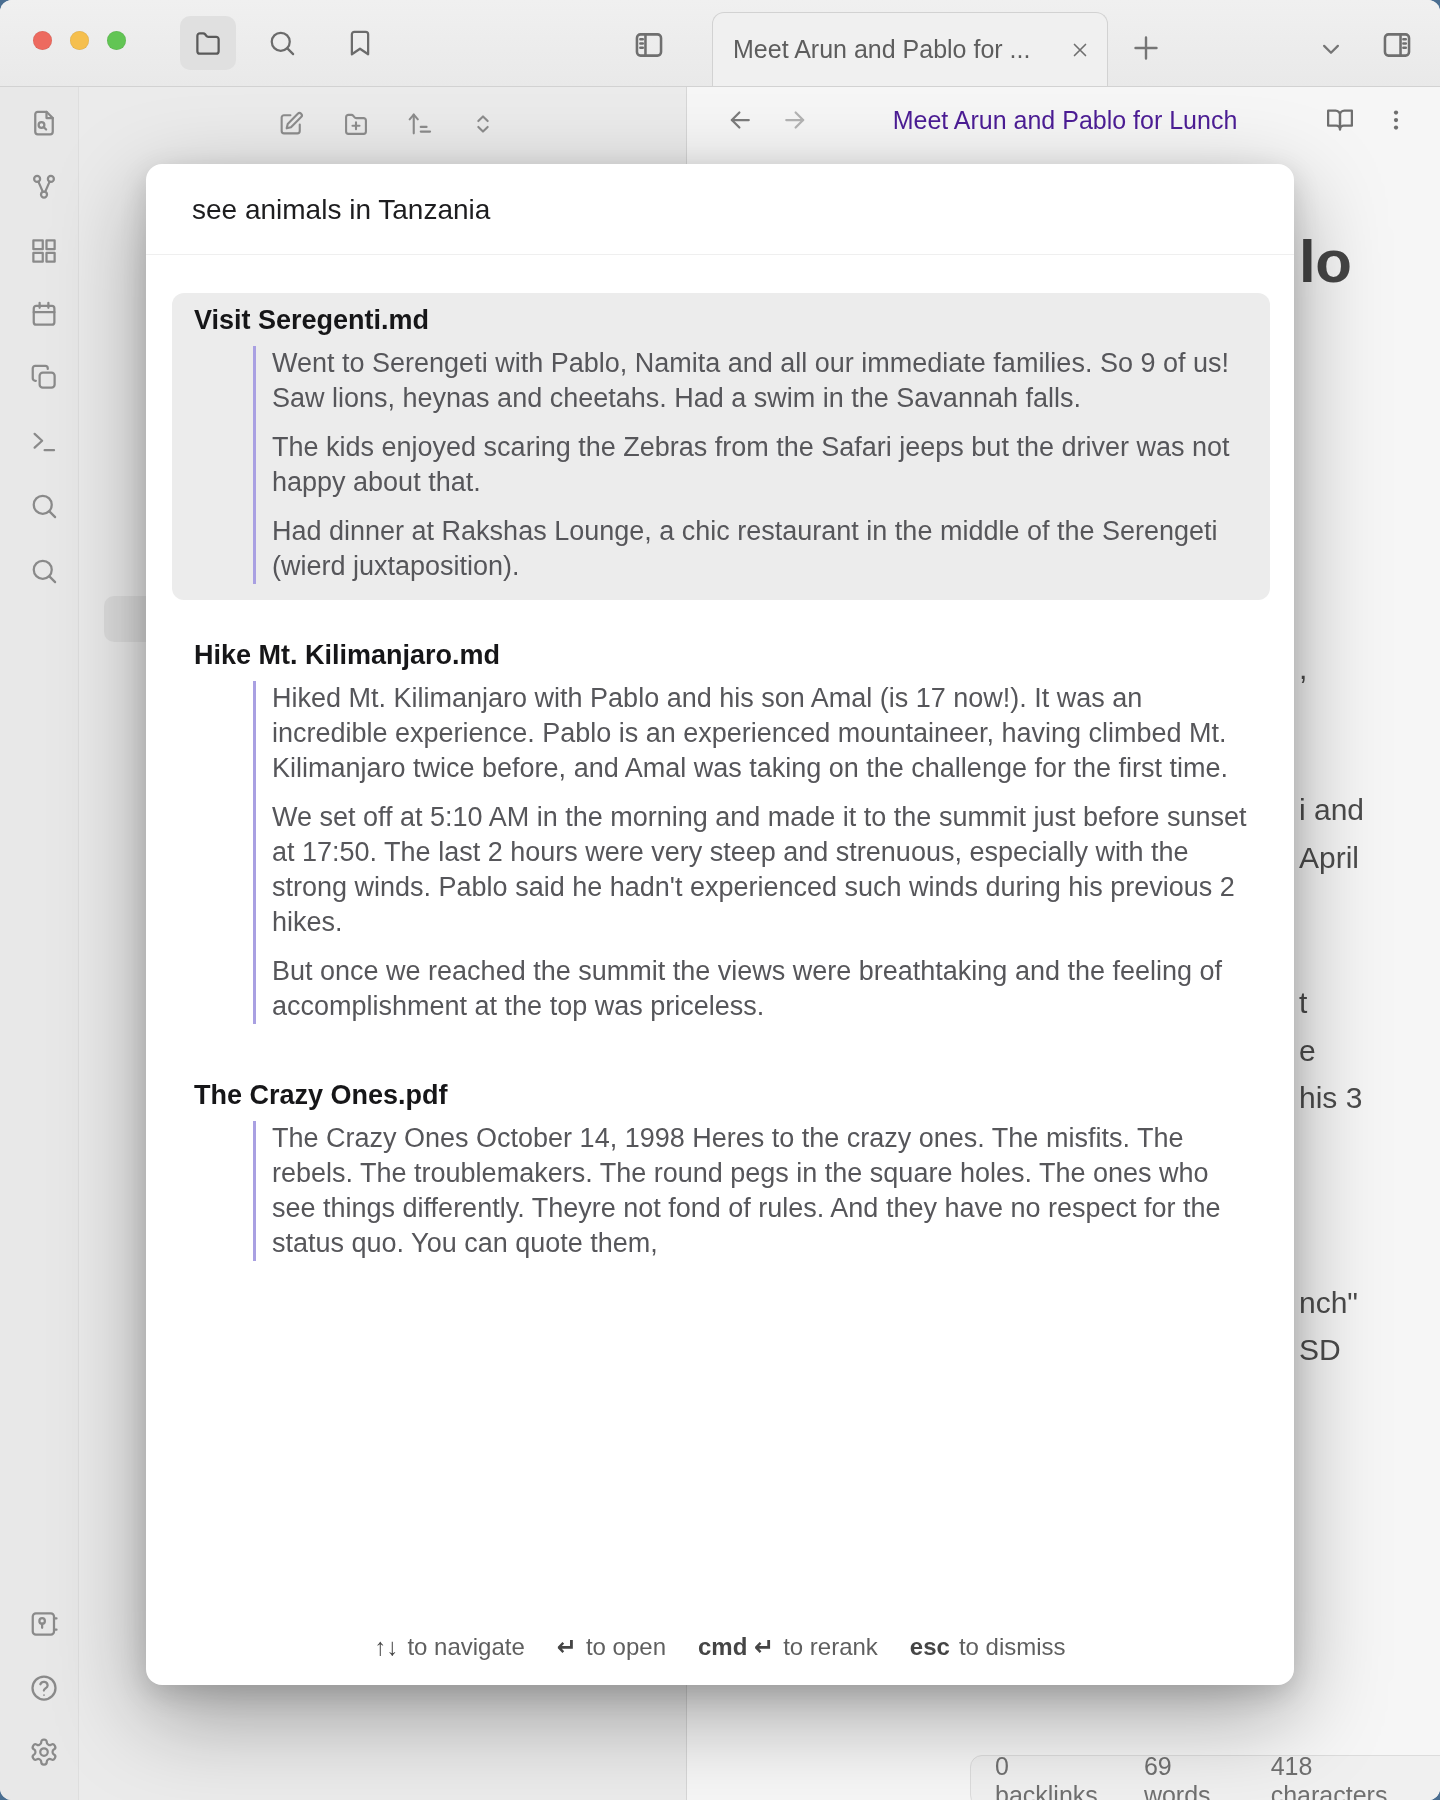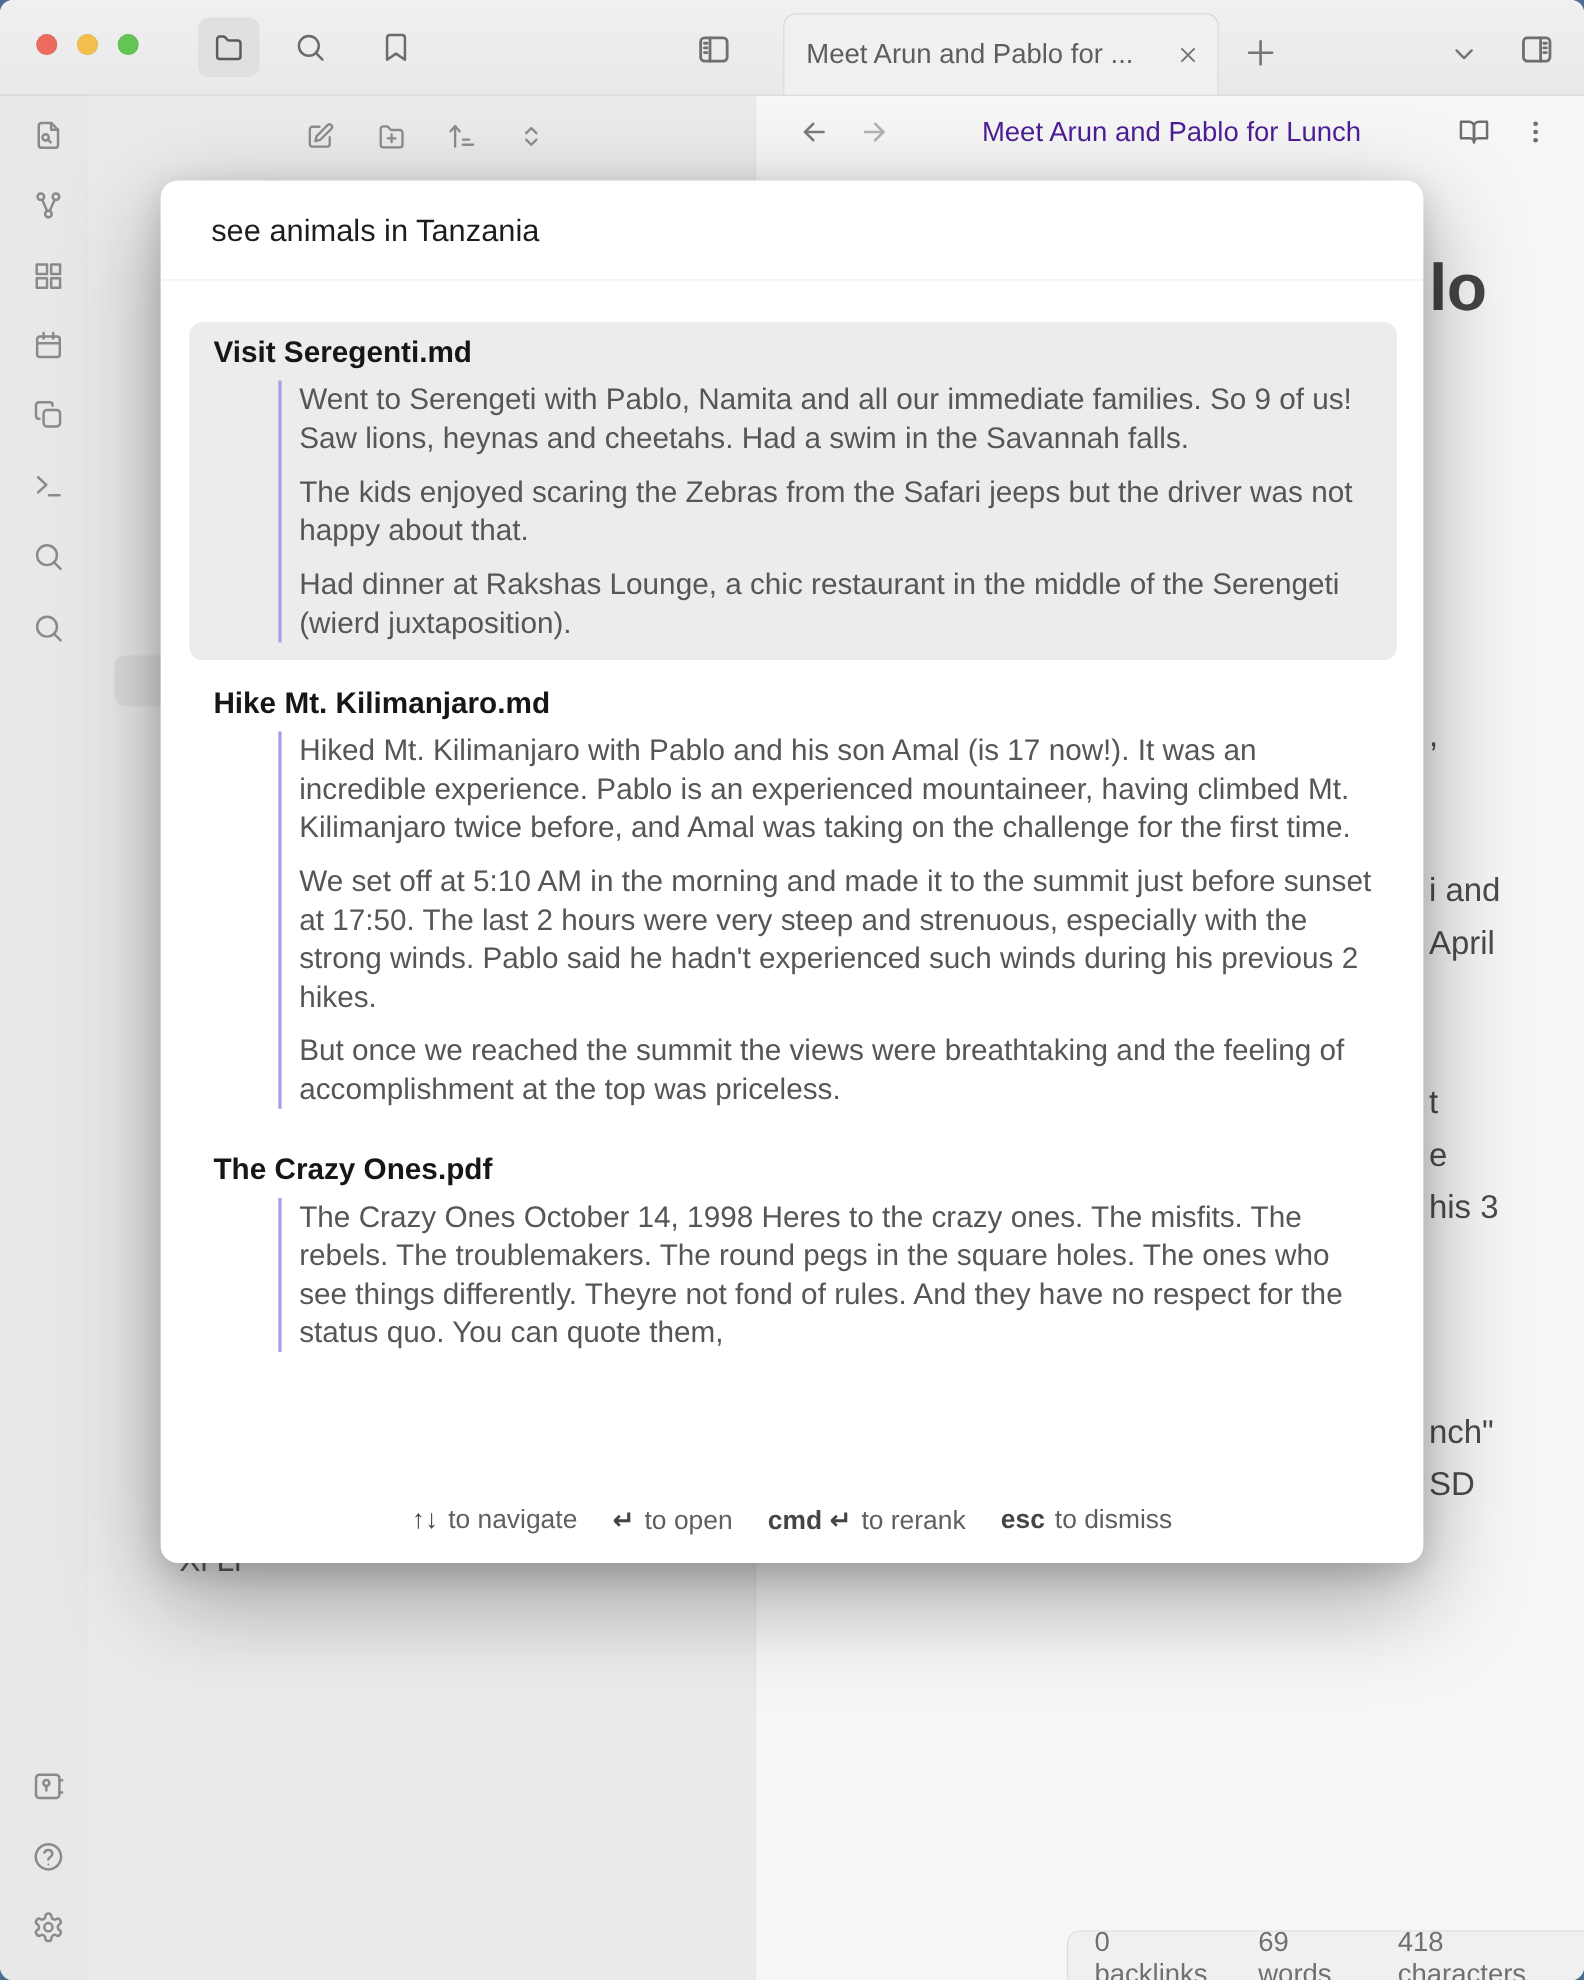--- a/index.html
+++ b/index.html
@@ -38,24 +38,24 @@
   .main{position:absolute;left:687px;top:87px;right:0;bottom:0;background:#f6f6f6;z-index:1;}
   .nav-ic{position:absolute;width:30px;height:30px;top:18px;}
   .nav-title{position:absolute;left:128px;top:19px;width:500px;text-align:center;font-size:25px;color:#4c1d95;white-space:nowrap;}
   .h1-frag{position:absolute;left:612px;top:140px;font-size:60px;font-weight:700;color:#454545;letter-spacing:-.5px;}
   .frag{position:absolute;left:612px;font-size:30px;color:#4c4c4c;white-space:pre;}
 
   
   .statusbar{position:absolute;left:970px;top:1755px;width:490px;height:52px;background:#f0f0f0;border:1px solid #dcdcdc;border-radius:12px;box-sizing:border-box;display:flex;align-items:center;gap:26px;padding:0 24px;font-size:25px;color:#707070;z-index:4;}
 
   
-  .modal{position:absolute;left:146px;top:164px;width:1148px;height:1257px;background:#ffffff;border-radius:16px;box-shadow:0 30px 90px rgba(0,0,0,.34),0 8px 28px rgba(0,0,0,.14);z-index:10;display:flex;flex-direction:column;overflow:hidden;}
+  .modal{position:absolute;left:146px;top:164px;width:1148px;height:1521px;background:#ffffff;border-radius:16px;box-shadow:0 30px 90px rgba(0,0,0,.34),0 8px 28px rgba(0,0,0,.14);z-index:10;display:flex;flex-direction:column;overflow:hidden;}
   .modal-query{padding:30px 46px 28px;font-size:28px;color:#1d1d1f;border-bottom:1px solid #efefef;}
   .modal-results{flex:1;overflow:hidden;padding:38px 24px 0 26px;}
-  .result{padding:12px 22px 16px;border-radius:12px;margin-bottom:12px;}
+  .result{padding:12px 22px 16px;border-radius:12px;margin-bottom:28px;}
   .result.selected{background:#ececec;}
   .result h3{margin:0 0 10px;font-size:27px;font-weight:700;color:#161618;}
   .quote{margin-left:59px;border-left:3px solid #a9a0e2;padding-left:16px;}
   .quote p{margin:0 0 14px;font-size:27px;line-height:35px;color:#56565a;}
   .quote p:last-child{margin-bottom:0;}
   .qhead{font-weight:700;color:#4a4a4e;margin-bottom:26px !important;}
   .modal-footer{display:flex;justify-content:center;gap:32px;padding:16px 0 24px;font-size:24px;color:#5f5f5f;}
   .hint b{font-weight:700;color:#454545;margin-right:9px;}
 </style>
 </head>

